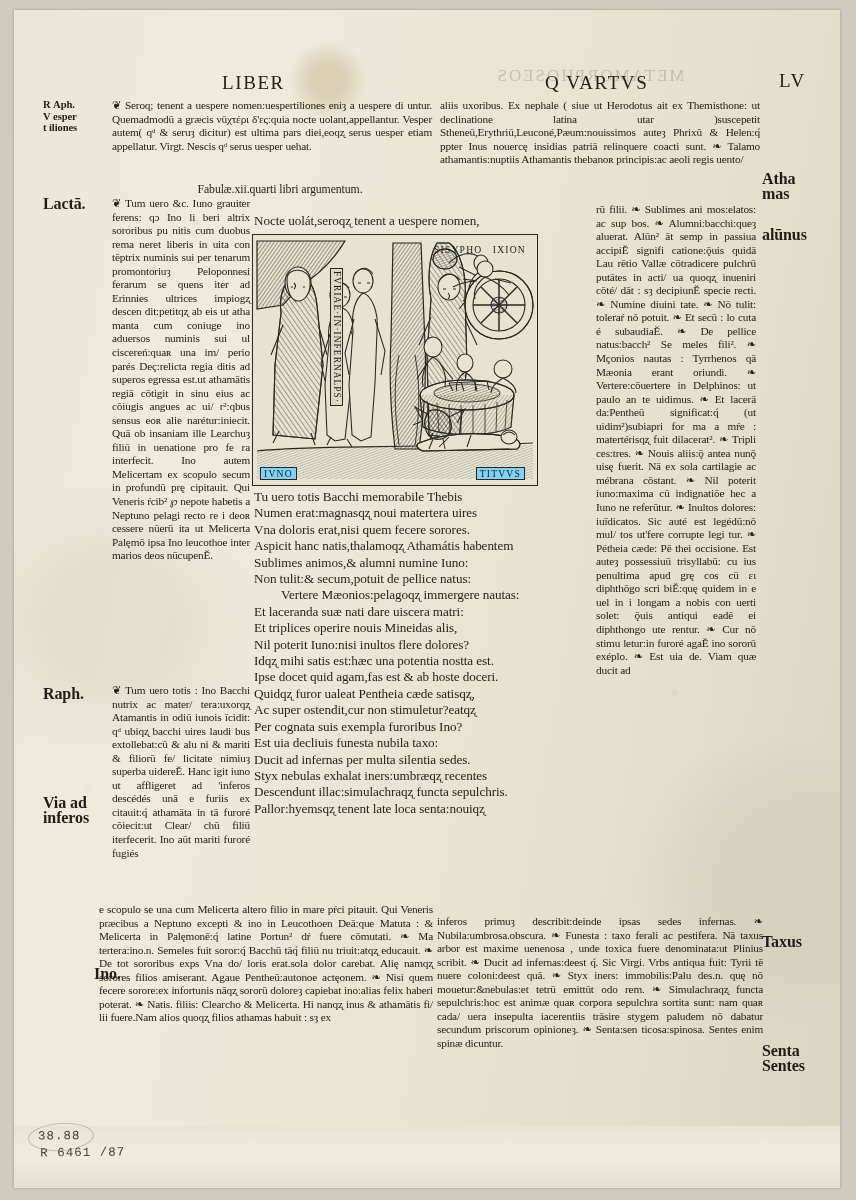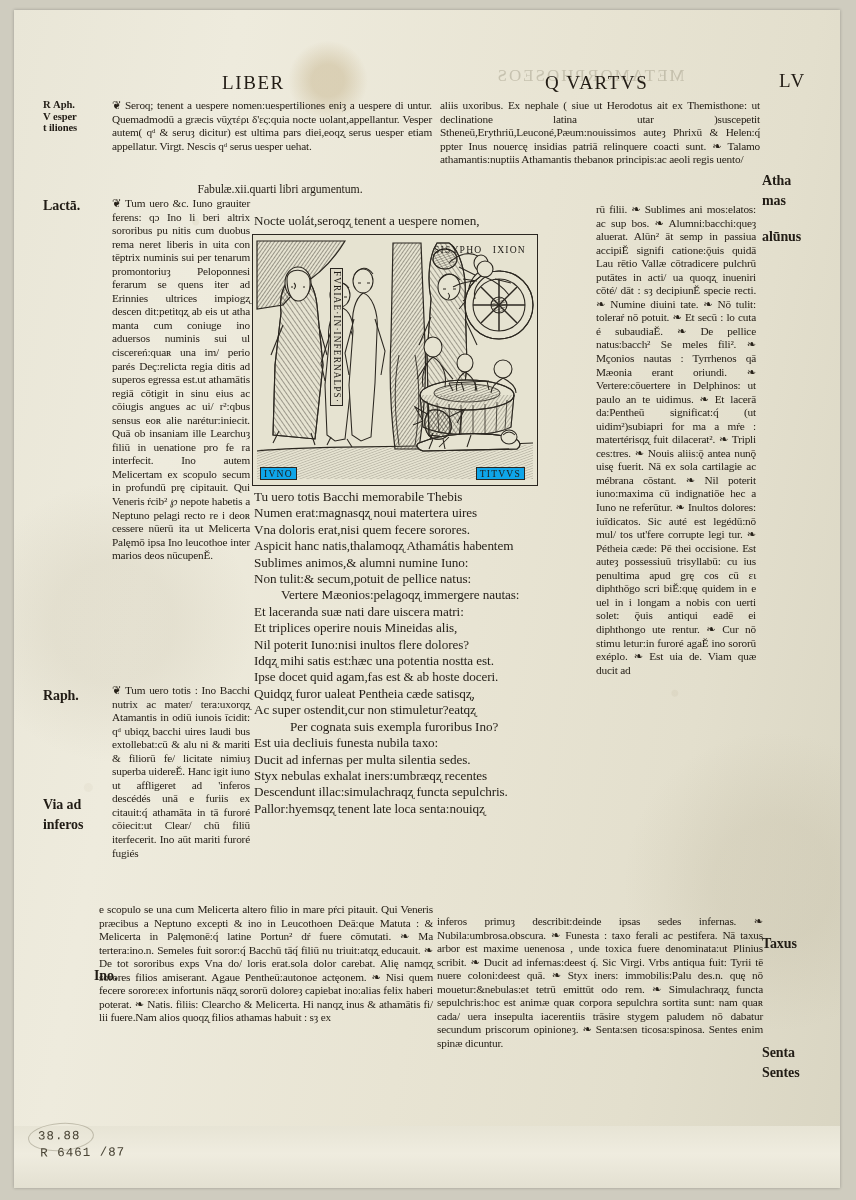--- a/index.html
+++ b/index.html
@@ -67,22 +67,22 @@
     color: #231e17;
   }
   .gloss {
     font-size: 11.3px;
     line-height: 13.55px;
     text-align: justify;
     letter-spacing: -0.2px;
     color: #272119;
   }
   .margin-note {
-    font-size: 14px;
-    line-height: 20px;
+    font-size: 16px;
+    line-height: 15px;
     font-weight: bold;
     letter-spacing: -0.1px;
     color: #211c15;
   }
 
   
   #head-liber, #head-quartus, #head-folio {
     font-size: 19px;
     letter-spacing: 1.6px;
     color: #231d16;
@@ -106,21 +106,21 @@
   }
   #woodcut .inner-rule {
     position: absolute; inset: 3px;
     border: 2px solid #2a2620;
   }
   .wc-label {
     position: absolute;
     font-size: 9.6px;
     letter-spacing: 1.2px;
     color: #1d1a15;
-    background: #0ea5e9;
+    background: #7dd3fc;
     border: 1px solid #2a2620;
     padding: 0 3px;
     font-family: "Liberation Serif", serif;
     line-height: 11px;
   }
   .wc-label.plain { border: none; background: transparent; text-align: right; }
   #wc-furiae {
     position: absolute;
     left: 330px; top: 268px;
     font-size: 9.3px;
@@ -370,21 +370,21 @@
       <div style="white-space: nowrap;">Sublimes animos,&amp; alumni numine Iuno:</div>
       <div style="white-space: nowrap;">Non tulit:&amp; secum,potuit de pellice natus:</div>
       <div style="white-space: nowrap; margin-left: 27px;">Vertere Mæonios:pelagoqʐ immergere nautas:</div>
       <div style="white-space: nowrap;">Et laceranda suæ nati dare uiscera matri:</div>
       <div style="white-space: nowrap;">Et triplices operire nouis Mineidas alis,</div>
       <div style="white-space: nowrap;">Nil poterit Iuno:nisi inultos flere dolores?</div>
       <div style="white-space: nowrap;">Idqʐ mihi satis est:hæc una potentia nostta est.</div>
       <div style="white-space: nowrap;">Ipse docet quid agam,fas est &amp; ab hoste doceri.</div>
       <div style="white-space: nowrap;">Quidqʐ furor ualeat Pentheia cæde satisqʐ,</div>
       <div style="white-space: nowrap;">Ac super ostendit,cur non stimuletur?eatqʐ</div>
-      <div style="white-space: nowrap; margin-left: 36px;">Per cognata suis exempla furoribus Ino?</div>
+      <div style="white-space: nowrap;">Per cognata suis exempla furoribus Ino?</div>
       <div style="white-space: nowrap;">Est uia decliuis funesta nubila taxo:</div>
       <div style="white-space: nowrap;">Ducit ad infernas per multa silentia sedes.</div>
       <div style="white-space: nowrap;">Styx nebulas exhalat iners:umbræqʐ recentes</div>
       <div style="white-space: nowrap;">Descendunt illac:simulachraqʐ functa sepulchris.</div>
       <div style="white-space: nowrap;">Pallor:hyemsqʐ tenent late loca senta:nouiqʐ</div>
     </div>
 
   <div class="blk gloss" style="left:99px; top:903px; width:334px;">e scopulo se una cum Melicerta altero filio in mare pŕci pitauit. Qui Veneris præcibus a Neptuno excepti &amp; ino in Leucothoen Deā:que Matuta : &amp; Melicerta in Palęmonē:q́ latine Portun² dŕ fuere cōmutati. ❧ Ma tertera:ino.n. Semeles fuit soror:q́ Bacchū tāq́ filiū nu triuit:atqʐ educauit. ❧ De tot sororibus exps Vna do/ loris erat.sola dolor carebat. Alię namqʐ sorores filios amiserant. Agaue Pentheū:autonoe actęonem. ❧ Nisi quem fecere sorore:ex infortunis nāqʐ sororū doloreȝ capiebat ino:alias felix haberi poterat. ❧ Natis. filiis: Clearcho &amp; Melicerta. Hi nanqʐ inus &amp; athamātis fi/ lii fuere.Nam alios quoqʐ filios athamas habuit : sȝ ex</div>
 
   <div class="blk gloss" style="left:437px; top:915px; width:326px;">inferos primuȝ describit:deinde ipsas sedes infernas. ❧ Nubila:umbrosa.obscura. ❧ Funesta : taxo ferali ac pestifera. Nā taxus arbor est maxime uenenosa , unde toxica fuere denominata:ut Plinius scribit. ❧ Ducit ad infernas:deest q́. Sic Virgi. Vrbs antiqua fuit: Tyrii tē nuere coloni:deest quā. ❧ Styx iners: immobilis:Palu des.n. quę nō mouetur:&amp;nebulas:et tetrū emittūt odo rem. ❧ Simulachraqʐ functa sepulchris:hoc est animæ quaʀ corpora sepulchra sortita sunt: nam quaʀ cada/ uera insepulta iacerentiis trāsire stygem paludem nō dabatur secundum priscorum opinioneȝ. ❧ Senta:sen ticosa:spinosa. Sentes enim spinæ dicuntur.</div>

